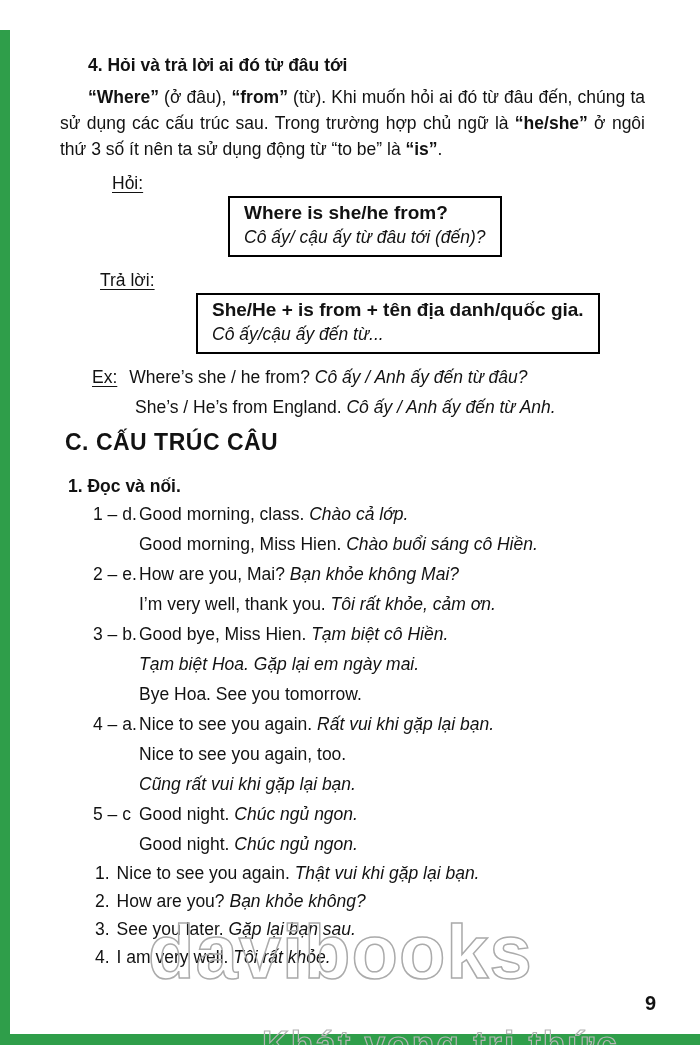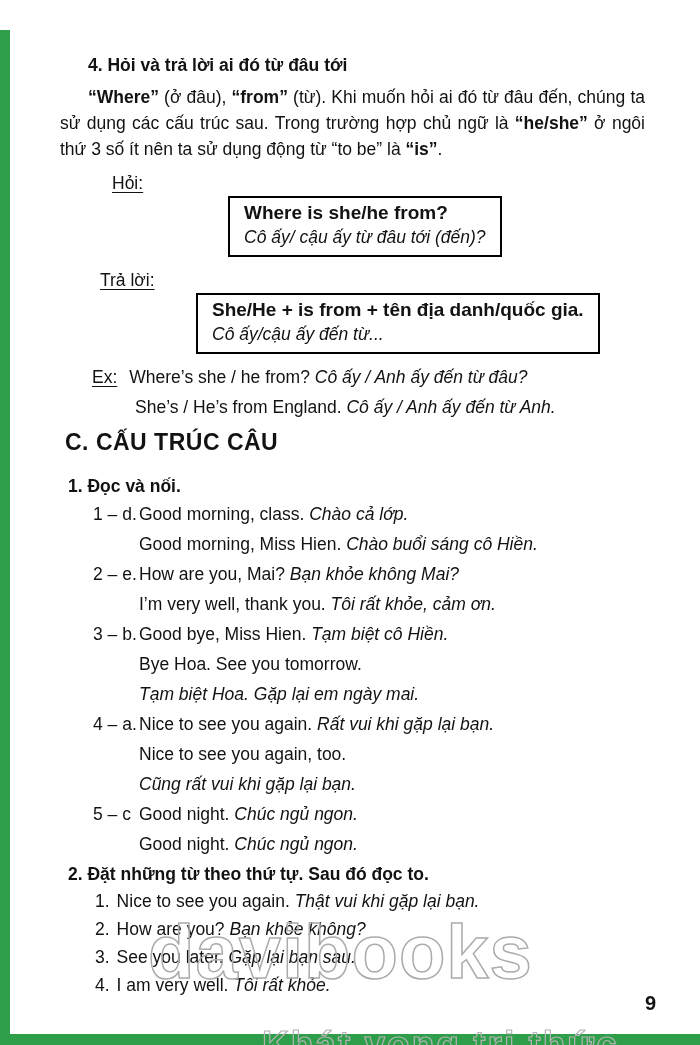--- a/index.html
+++ b/index.html
@@ -97,36 +97,35 @@
       <div class="mcont"><span>Good morning, Miss Hien. </span><span class="it">Chào buổi sáng cô Hiền.</span></div>
     </div>
 
     <div>
       <div class="mline"><span class="mnum">2 – e.</span><span>How are you, Mai? </span><span class="it">Bạn khỏe không Mai?</span></div>
       <div class="mcont"><span>I’m very well, thank you. </span><span class="it">Tôi rất khỏe, cảm ơn.</span></div>
     </div>
 
     <div>
       <div class="mline"><span class="mnum">3 – b.</span><span>Good bye, Miss Hien. </span><span class="it">Tạm biệt cô Hiền.</span></div>
+      <div class="mcont"><span></span><span class="it">Tạm biệt Hoa. Gặp lại em ngày mai.</span></div>
       <div class="mcont"><span>Bye Hoa. See you tomorrow.</span><span class="it"></span></div>
-      <div class="mcont"><span></span><span class="it">Tạm biệt Hoa. Gặp lại em ngày mai.</span></div>
     </div>
 
     <div>
       <div class="mline"><span class="mnum">4 – a.</span><span>Nice to see you again. </span><span class="it">Rất vui khi gặp lại bạn.</span></div>
       <div class="mcont"><span>Nice to see you again, too.</span><span class="it"></span></div>
       <div class="mcont"><span></span><span class="it">Cũng rất vui khi gặp lại bạn.</span></div>
     </div>
 
     <div>
       <div class="mline"><span class="mnum">5 – c</span><span>Good night. </span><span class="it">Chúc ngủ ngon.</span></div>
       <div class="mcont"><span>Good night. </span><span class="it">Chúc ngủ ngon.</span></div>
     </div>
 
-    <div class="e2h">2. Đặt những từ theo thứ tự. Sau đó đọc to.</div>
 
     <div class="oline"><span class="onum">1.</span><span>Nice to see you again. </span><span class="it">Thật vui khi gặp lại bạn.</span></div>
     <div class="oline"><span class="onum">2.</span><span>How are you? </span><span class="it">Bạn khỏe không?</span></div>
     <div class="oline"><span class="onum">3.</span><span>See you later. </span><span class="it">Gặp lại bạn sau.</span></div>
     <div class="oline"><span class="onum">4.</span><span>I am very well. </span><span class="it">Tôi rất khỏe.</span></div>
 
   </div>
 
   <div class="wm1">davibooks</div>
   <div class="wm2">Khát vọng tri thức</div>

